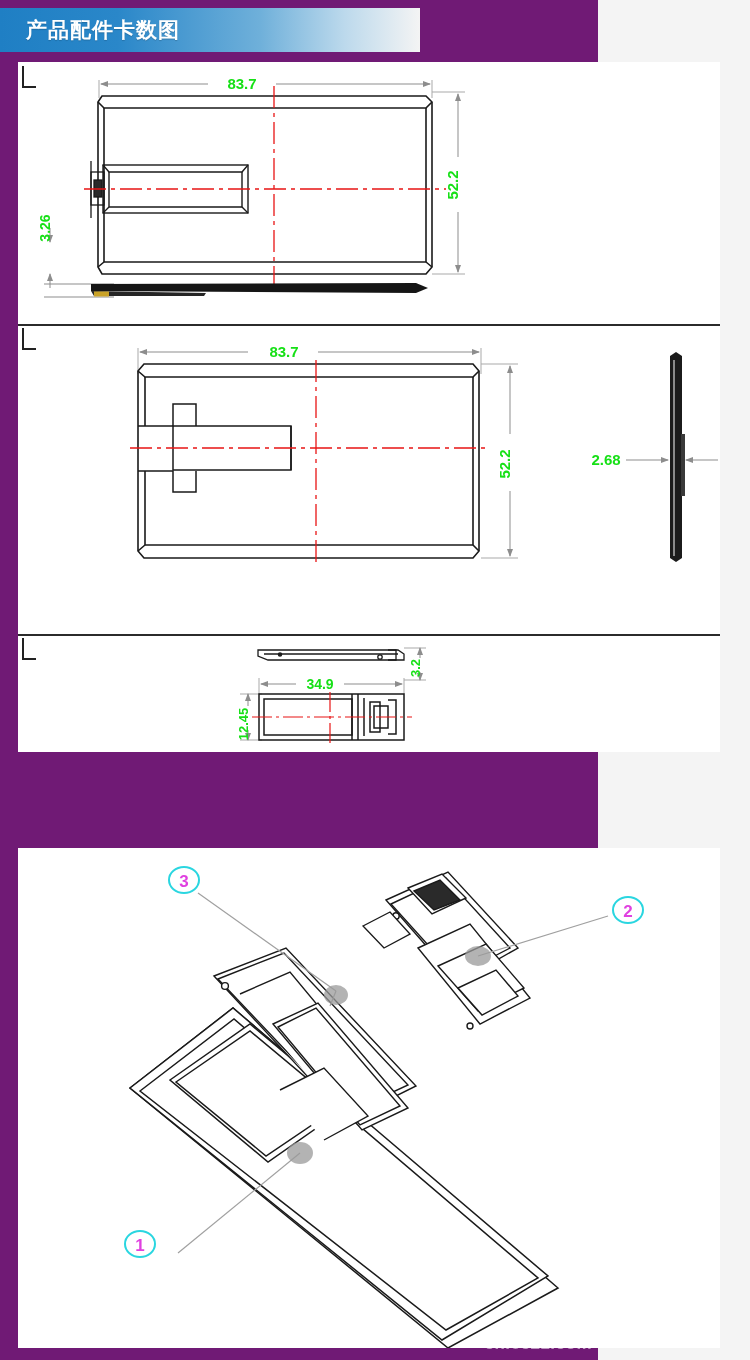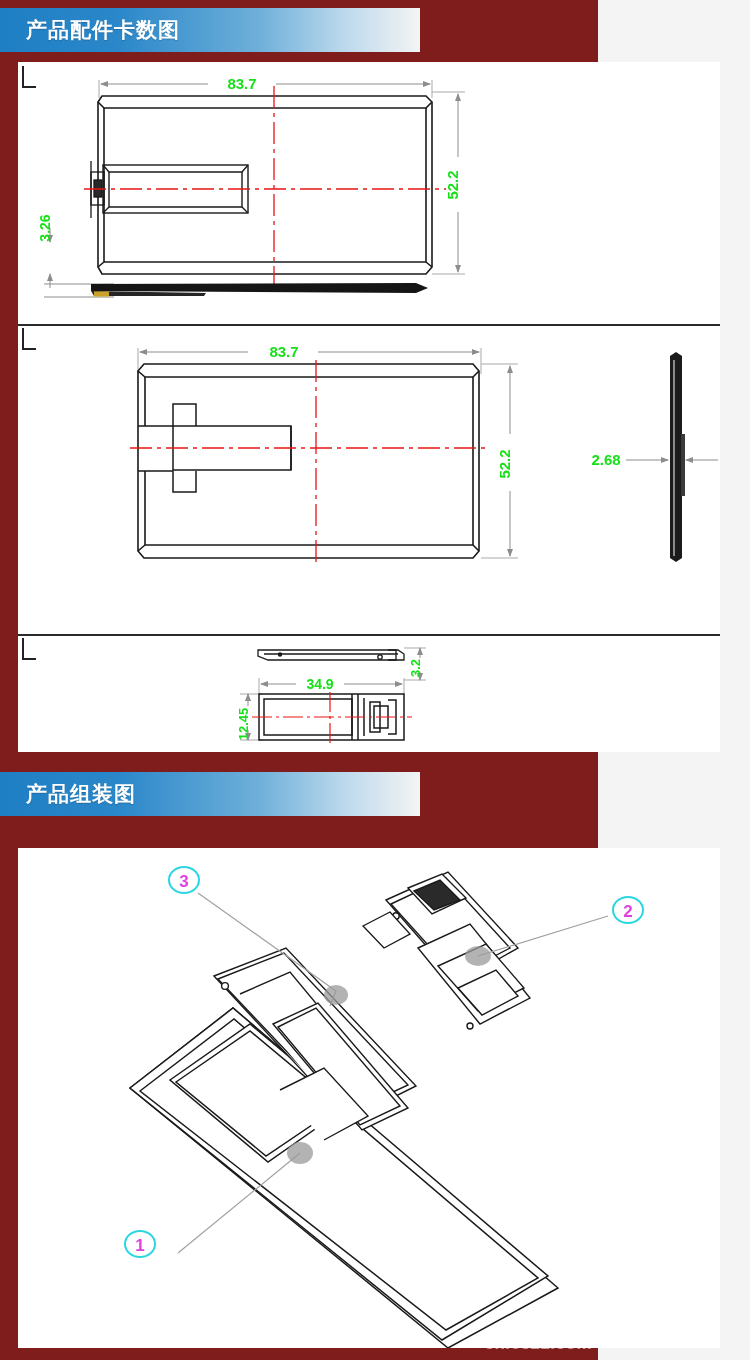--- a/index.html
+++ b/index.html
@@ -4,21 +4,21 @@
 <title>产品配件卡数图</title>
 <style>
   * { box-sizing: border-box; }
   html, body {
     margin: 0; padding: 0;
     width: 750px; height: 1360px;
     background: #f4f4f4;
     font-family: "Liberation Sans", "DejaVu Sans", sans-serif;
     overflow: hidden;
   }
-  .page { position: relative; width: 598px; height: 1360px; background:#7f1d1d; }
+  .page { position: relative; width: 598px; height: 1360px; background:#701a75; }
 
   
   .banner {
     position: absolute; left: 0; height: 44px; width: 420px;
     background: linear-gradient(to right, #1f7fc4 0%, #2a87c9 28%, #6fb0da 62%, #bcd9ec 82%, #f4f4f4 100%);
     display: flex; align-items: center;
   }
   .banner-title {
     color: #ffffff; font-size: 21px; font-weight: bold;
     letter-spacing: 1px; margin-left: 26px;
@@ -260,23 +260,20 @@
       </g>
 
       <g stroke="#e81414" stroke-width="1.2" fill="none" stroke-dasharray="20,4,3,4">
         <line x1="312" y1="56" x2="312" y2="108"></line>
         <line x1="234" y1="81" x2="394" y2="81"></line>
       </g>
     </svg>
 
   </div>
 
-  <div class="banner" style="top:772px;">
-    <span class="banner-title">产品组装图</span>
-  </div>
 
   <div class="sheet" style="left:18px; top:848px; width:702px; height:500px;">
 
     <svg width="702" height="500" viewBox="0 0 702 500" style="position:absolute;left:0;top:0;">
 
       <g stroke="#1a1a1a" fill="#ffffff" stroke-width="1.5">
         <path d="M112,240 L215,160 L540,440 L430,500 L112,240 Z" fill="#ffffff"></path>
         <path d="M112,240 L215,160 L530,428 L424,492 Z" fill="#ffffff"></path>
         <path d="M122,243 L216,171 L520,430 L428,482 Z" fill="#ffffff"></path>
 

